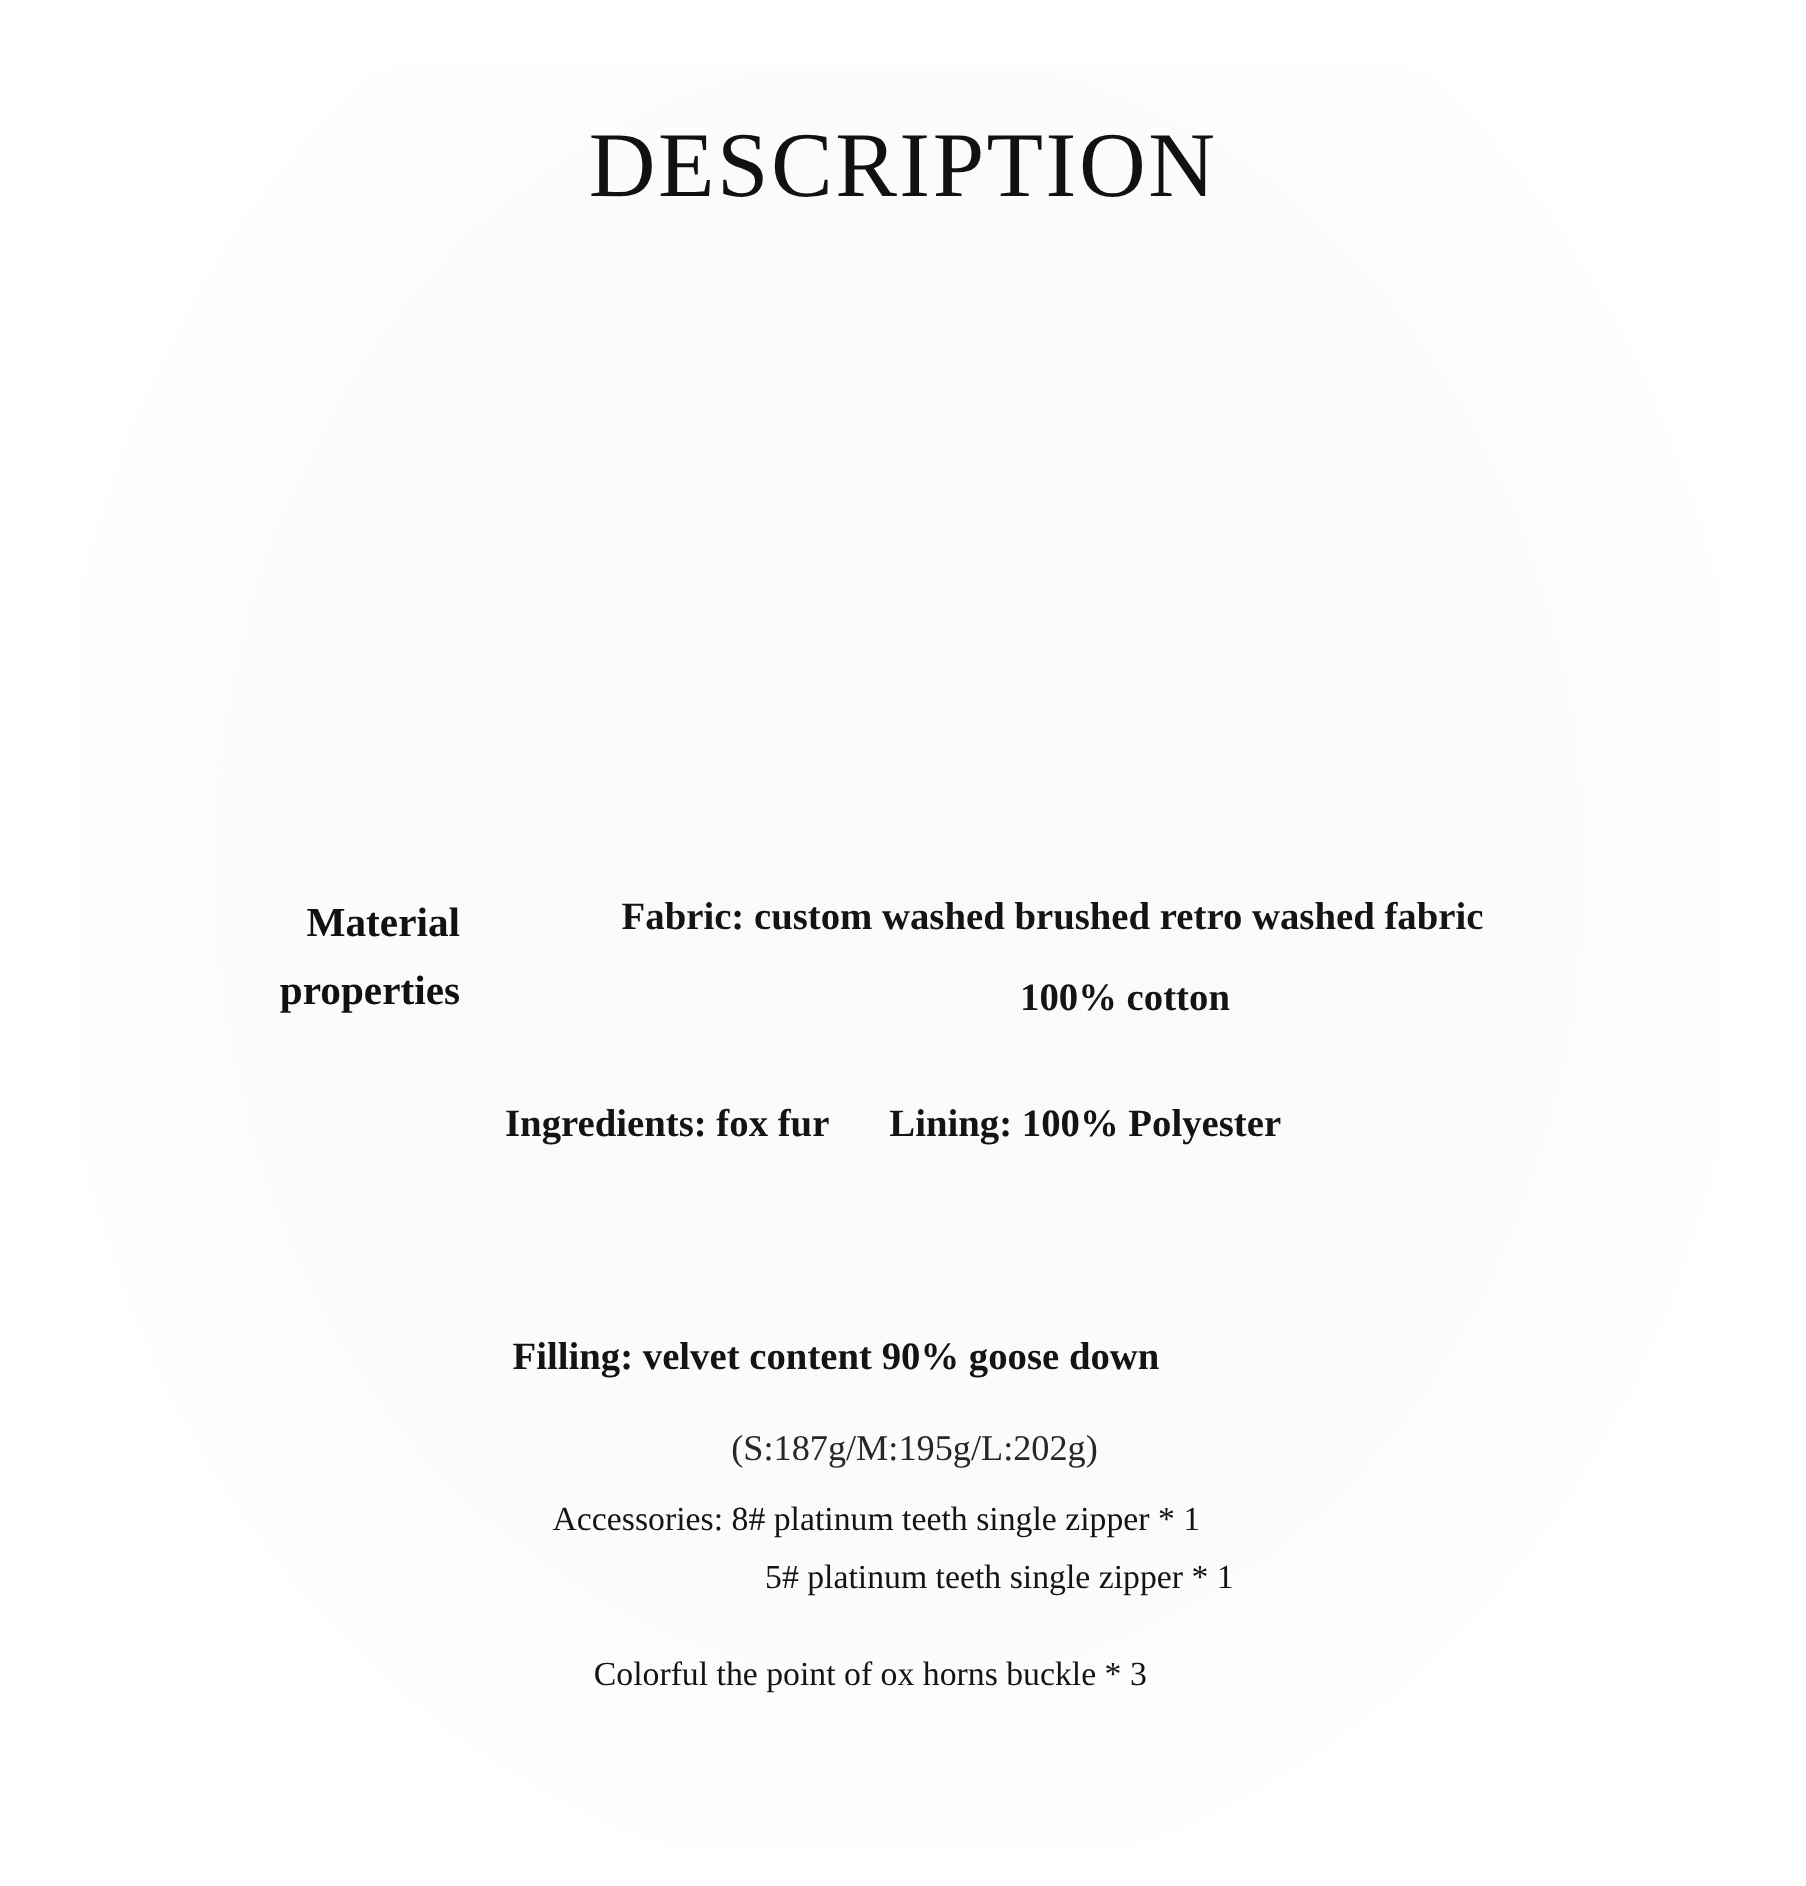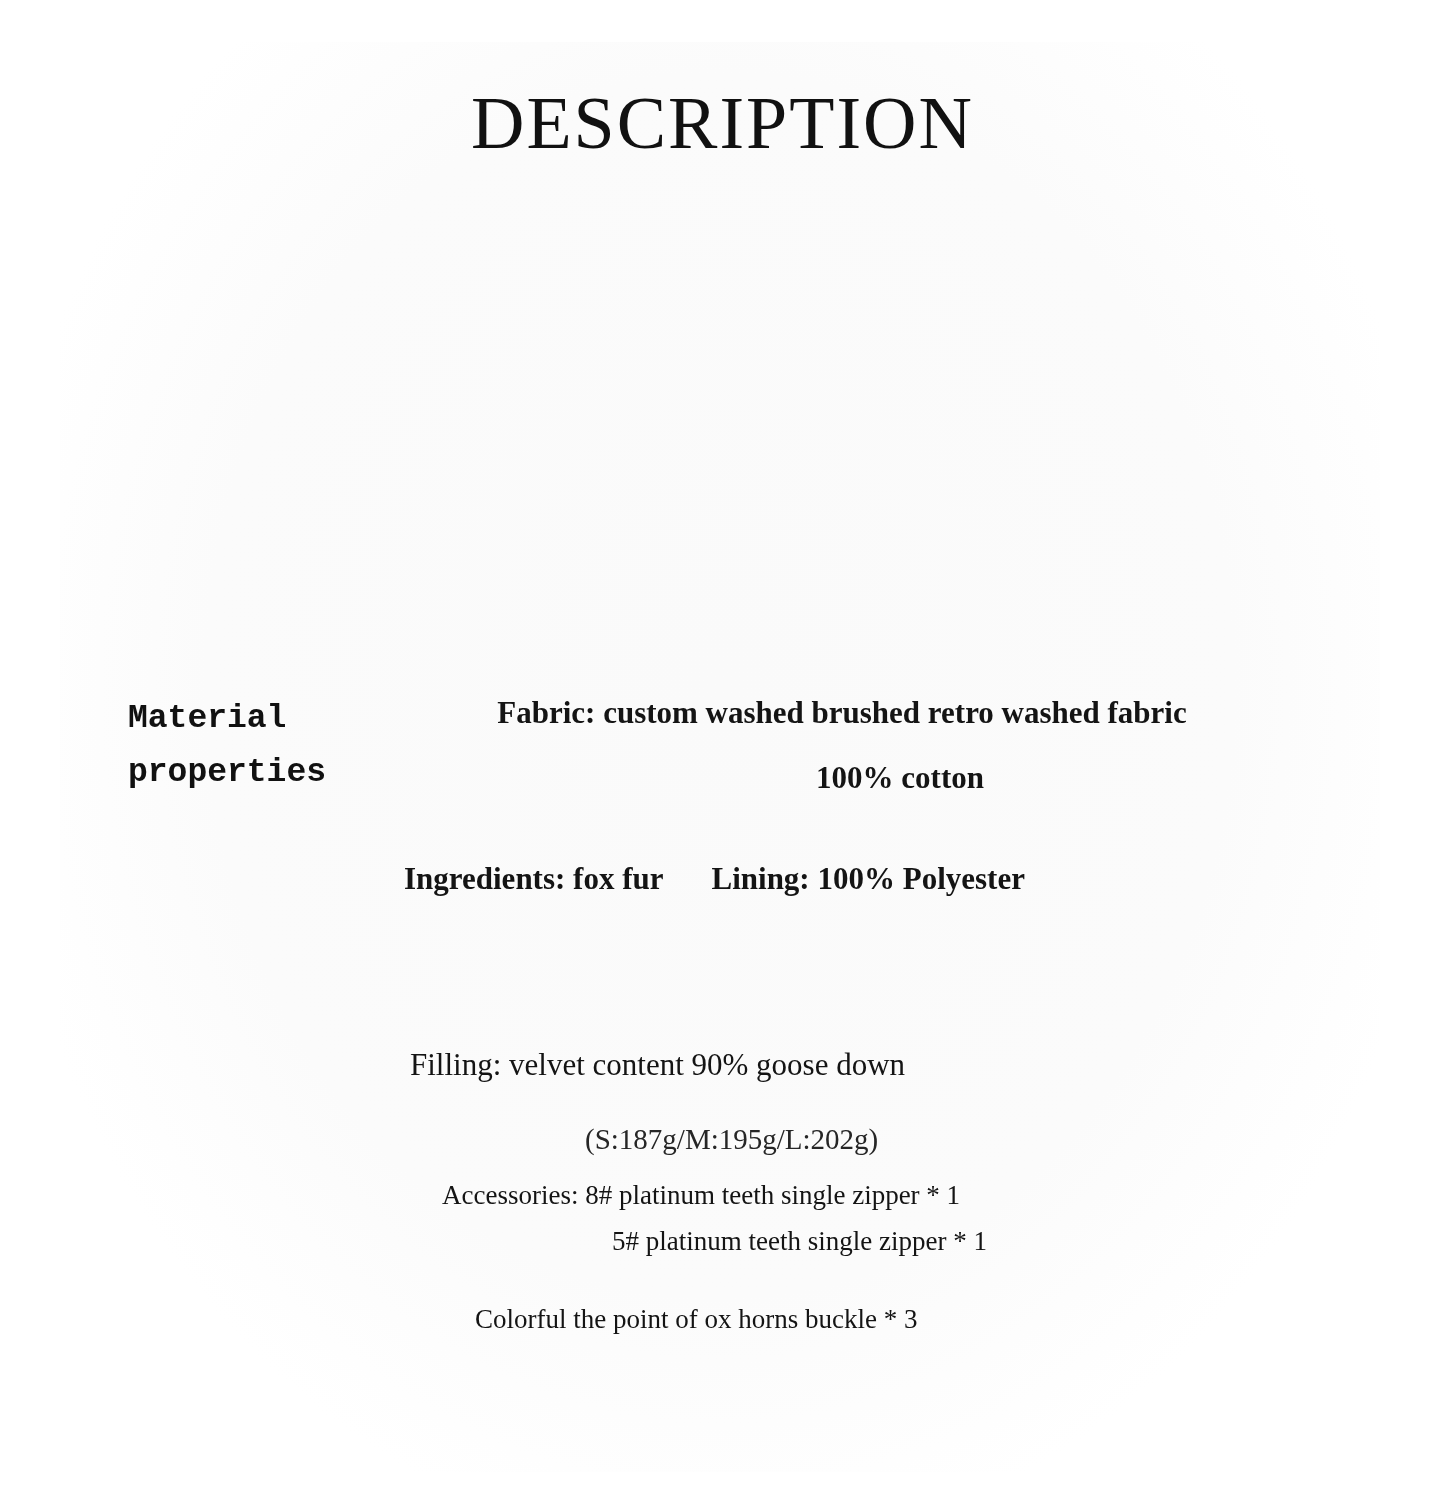--- a/index.html
+++ b/index.html
@@ -34,21 +34,21 @@
   }
   .content {
     position: relative;
     z-index: 2;
   }
   .title {
     text-align: center;
     font-size: 74px;
     letter-spacing: 2px;
     font-weight: 400;
-    margin: 2px;
+    margin: 12px;
     padding-top: 84px;
     line-height: 1;
     color: #111111;
   }
   .subtitle {
     text-align: center;
     font-size: 38px;
     font-weight: 700;
     margin: 0;
     padding-top: 52px;
@@ -58,45 +58,44 @@
   .section {
     position: relative;
     margin-top: 0;
   }
 
   .label-material {
     position: absolute;
     left: 128px;
     top: 530px;
     width: 240px;
-    text-align: left;
+    text-align: right;
     font-size: 33px;
     font-weight: 700;
     line-height: 1.65;
     color: #111111;
-    font-family: Liberation Mono, monospace;
   }
 
   .body-block {
     position: absolute;
     left: 380px;
     top: 532px;
     width: 900px;
   }
   .line {
     font-size: 30px;
     line-height: 1.25;
     color: #141414;
     white-space: nowrap;
   }
   .l-fabric { font-weight: 700; font-size: 31px; padding-left: 24px; text-align: center; }
   .l-cotton { font-weight: 700; font-size: 31px; padding-left: 140px; padding-top: 26px; text-align: center;}
   .l-ingredients { font-weight: 700; font-size: 31px; padding-left: 24px; padding-top: 62px; }
   .l-ingredients .gap { display: inline-block; width: 48px; }
-  .l-filling { font-weight: 400; font-size: 31px; padding-left: 30px; padding-top: 148px; }
+  .l-filling { font-weight: 700; font-size: 31px; padding-left: 30px; padding-top: 148px; }
   .l-weights { font-size: 29px; padding-left: 205px; padding-top: 36px; color: #262626; }
   .l-acc1 { font-size: 27px; padding-left: 62px; padding-top: 22px; font-family: Liberation Serif, serif; }
   .l-acc2 { font-size: 27px; padding-left: 232px; padding-top: 12px; }
   .l-buckle { font-size: 27px; padding-left: 95px; padding-top: 44px; }
 </style>
 </head>
 <body>
 
 <div class="page">
   <div class="content">

